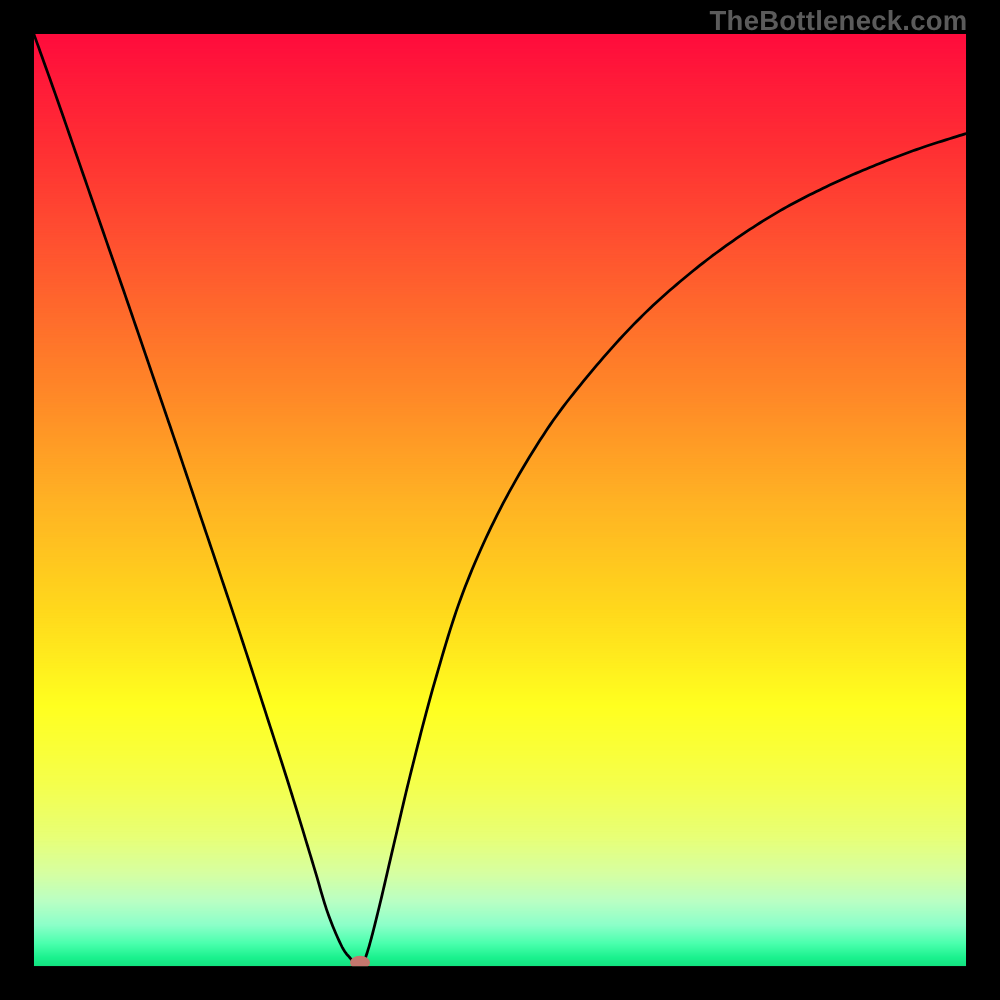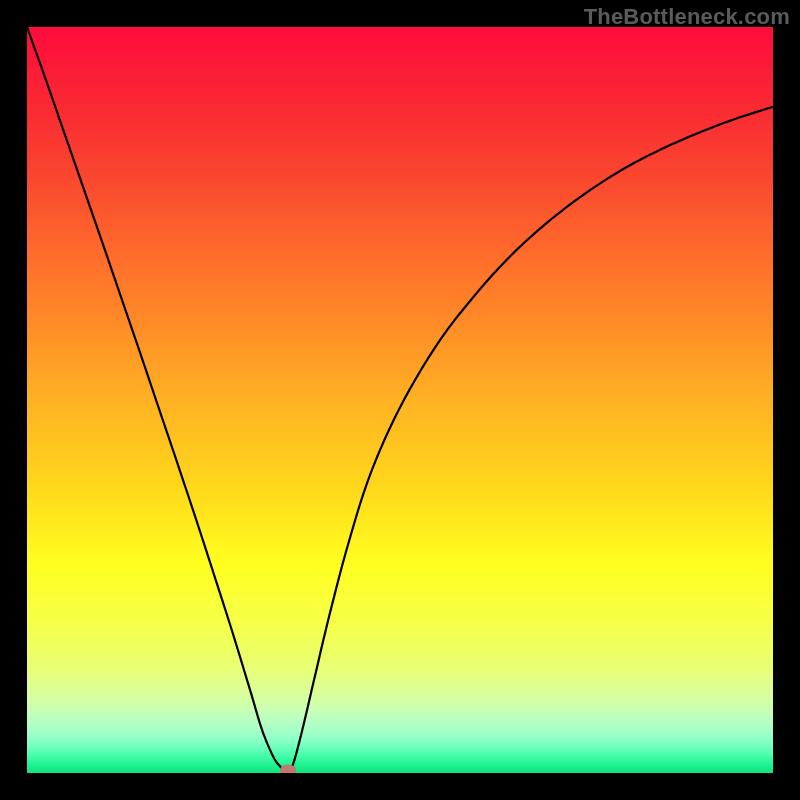--- a/index.html
+++ b/index.html
@@ -6,21 +6,21 @@
   html, body { width: 800px; height: 800px; overflow: hidden; background: #000; }
   .container {
     width: 800px;
     height: 800px;
     background: #000;
     position: relative;
   }
   .watermark {
     position: absolute;
     top: 4px;
-    right: 10px;
+    right: 26px;
     font-family: Arial, Helvetica, sans-serif;
     font-size: 22px;
     font-weight: bold;
     color: #5b5b5b;
     letter-spacing: 0.2px;
     z-index: 10;
   }
   .plot-area {
     position: absolute;
     left: 27px;

